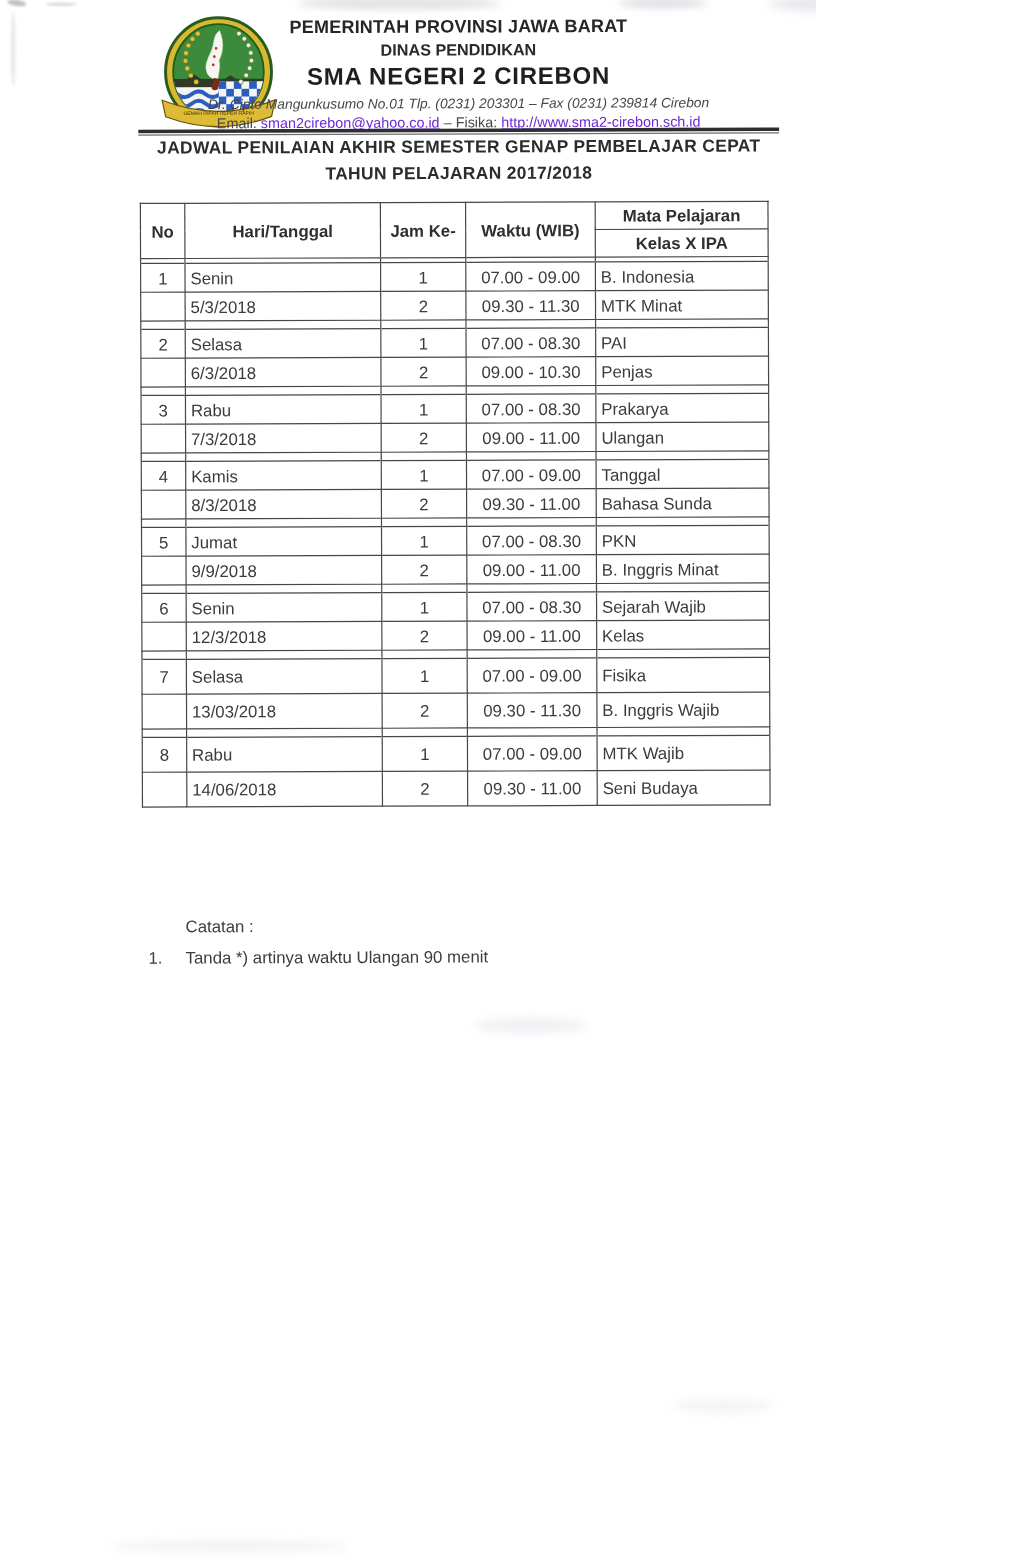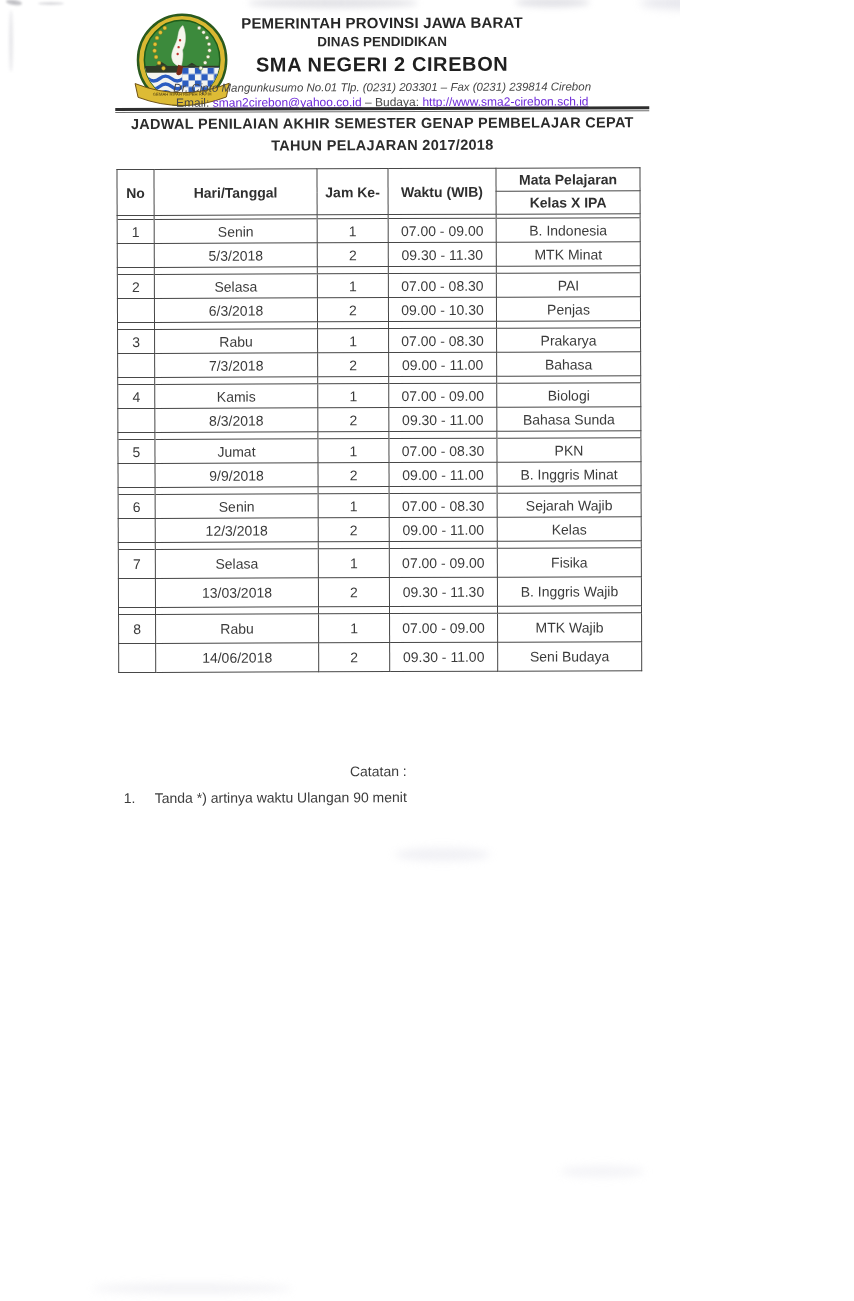--- a/index.html
+++ b/index.html
@@ -26,27 +26,27 @@
 
   
   table.schedule{position:absolute;left:117px;top:168px;border-collapse:collapse;table-layout:fixed;width:523px;}
   table.schedule th,table.schedule td{border:1.5px solid #474747;font-size:14px;color:#3b3b3b;
          padding:0 4px;overflow:hidden;white-space:nowrap;}
   table.schedule th{font-weight:bold;color:#2f2f2f;height:22px;}
   th.sub{height:18px;}
   tr.row td{height:23px;}
   tr.row.tall td{height:28px;}
   td.c{text-align:center;}
-  td.l{text-align:center;padding-left:6px;}
+  td.l{text-align:left;padding-left:6px;}
   tr.sep td{border-top:0;border-bottom:0;height:6px;padding:0;}
   tr.sep.hsep td{height:3px;}
 
   
   .notes{position:absolute;left:117px;top:763px;font-size:14px;color:#3c3c3c;}
-  .nh{margin-left:36px;line-height:17px;text-align:right;}
+  .nh{margin-left:36px;line-height:17px;}
   .ni{display:flex;margin-top:9px;line-height:17px;}
   .nn{width:31px;padding-left:5px;}
 
   
   .a{position:absolute;border-radius:50%;}
   .a1{left:6px;top:0;width:16px;height:5px;background:#8e8e96;filter:blur(1px);opacity:.55;transform:rotate(8deg);}
   .a2{left:38px;top:2px;width:26px;height:3px;background:#b9b9c0;filter:blur(1px);opacity:.5;}
   .a3{left:248px;top:-2px;width:170px;height:10px;background:#cfcfd6;filter:blur(3px);opacity:.6;}
   .a4{left:515px;top:-2px;width:75px;height:9px;background:#c9c9d2;filter:blur(3px);opacity:.55;}
   .a5{left:640px;top:-4px;width:130px;height:14px;background:#d6d6e0;filter:blur(4px);opacity:.6;}
@@ -133,21 +133,21 @@
 
     <div class="letterhead">
       <div class="lh1">PEMERINTAH PROVINSI JAWA BARAT</div>
       <div class="lh2">DINAS PENDIDIKAN</div>
       <div class="school">SMA NEGERI 2 CIREBON</div>
       <div class="addr">Dr. Cipto Mangunkusumo No.01 Tlp. (0231) 203301 – Fax (0231) 239814 Cirebon</div>
       <div class="mail">
         <span>Email:</span>
         <a class="lnk">sman2cirebon@yahoo.co.id</a>
         <span>–</span>
-        <span>Budaya:</span>
+        <span>Fisika:</span>
         <a class="lnk">http://www.sma2-cirebon.sch.id</a>
       </div>
     </div>
 
     <div class="rule"></div>
 
     <div class="title">
       <div>JADWAL PENILAIAN AKHIR SEMESTER GENAP PEMBELAJAR CEPAT</div>
       <div class="t2">TAHUN PELAJARAN 2017/2018</div>
     </div>
@@ -227,35 +227,35 @@
             <td class="l">Rabu</td>
             <td class="c">1</td>
             <td class="c">07.00 - 08.30</td>
             <td class="l">Prakarya</td>
           </tr>
           <tr class="row">
             <td class="c"></td>
             <td class="l">7/3/2018</td>
             <td class="c">2</td>
             <td class="c">09.00 - 11.00</td>
-            <td class="l">Bahasa</td>
+            <td class="l">Ulangan</td>
           </tr>
           <tr class="sep">
             <td></td>
             <td></td>
             <td></td>
             <td></td>
             <td></td>
           </tr>
           <tr class="row">
             <td class="c">4</td>
             <td class="l">Kamis</td>
             <td class="c">1</td>
             <td class="c">07.00 - 09.00</td>
-            <td class="l">Biologi</td>
+            <td class="l">Tanggal</td>
           </tr>
           <tr class="row">
             <td class="c"></td>
             <td class="l">8/3/2018</td>
             <td class="c">2</td>
             <td class="c">09.30 - 11.00</td>
             <td class="l">Bahasa Sunda</td>
           </tr>
           <tr class="sep">
             <td></td>

